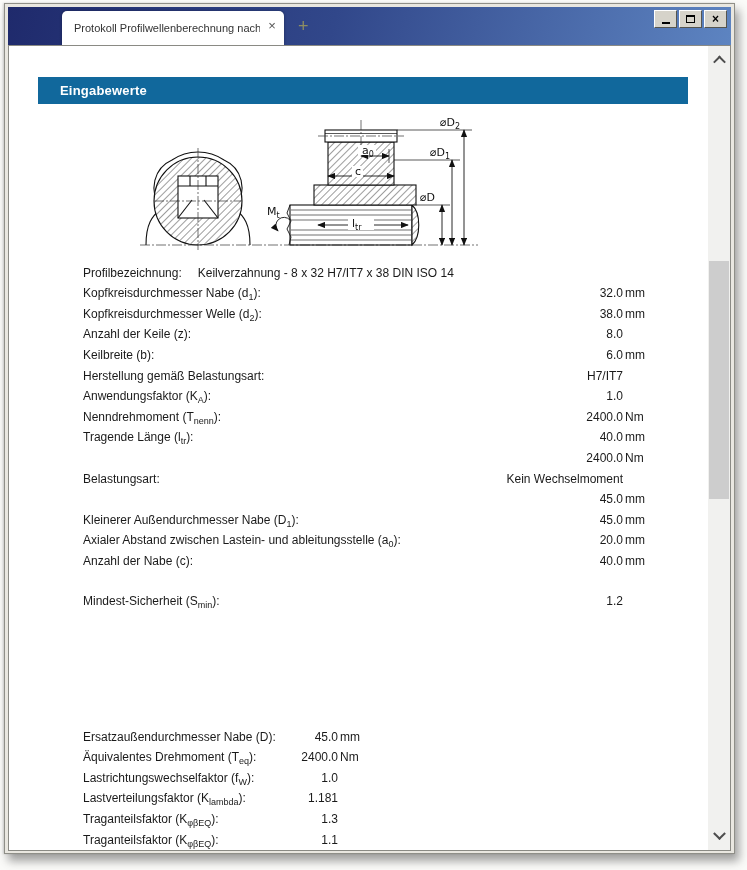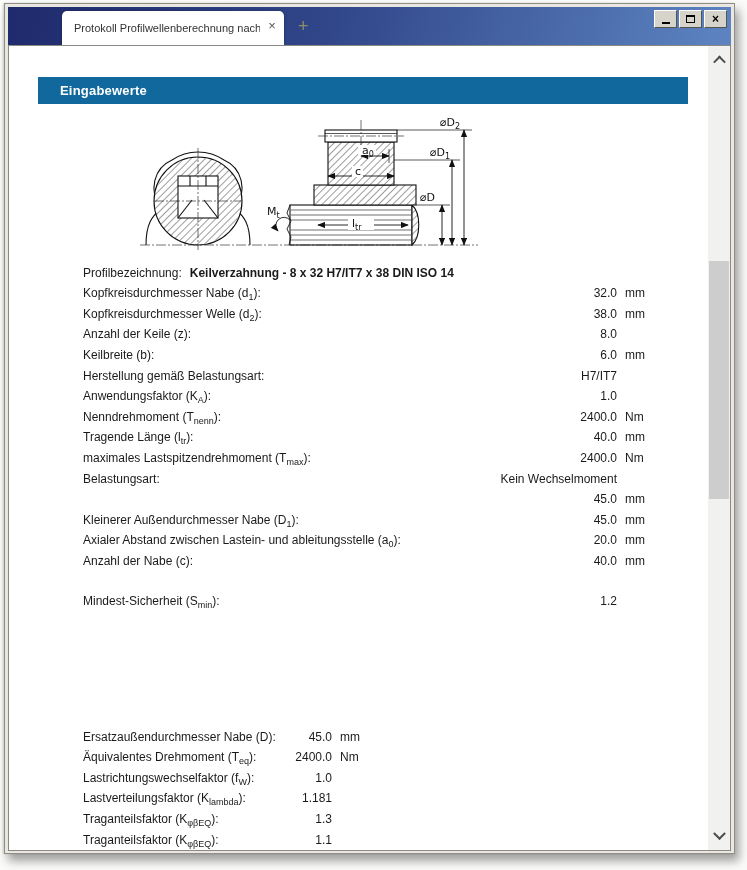--- a/index.html
+++ b/index.html
@@ -63,22 +63,22 @@
   #bar-results{top:626px;}
   .diagram{position:absolute;left:129px;top:66px;width:345px;height:140px;}
   .rows{position:absolute;font-size:12px;color:#1a1a1a;}
   #input-rows{left:74px;top:213px;width:570px;}
   #result-rows{left:74px;top:677px;width:285px;}
   .row{height:20.6px;display:flex;align-items:flex-end;}
   .row.gap{margin-top:19px;}
   .lbl{white-space:nowrap;}
   .val{margin-left:auto;display:flex;white-space:nowrap;flex:1;}
   .num{flex:1;text-align:right;}
-  .unit{width:28px;margin-left:8px;text-align:left;}
-  .row.inline .val{flex:0 0 auto;margin-left:8px;font-weight:bold;}
+  .unit{width:28px;margin-left:2px;text-align:left;}
+  .row.inline .val{flex:0 0 auto;margin-left:16px;}
   sub{font-size:9px;line-height:0;vertical-align:-3px;}
   
   .scrollbar{
     position:absolute;right:0;top:0;bottom:0;width:22px;background:#f1f1ef;
   }
   .sb-btn{position:absolute;left:0;width:22px;height:20px;display:flex;align-items:center;justify-content:center;}
   .sb-up{top:4px;} .sb-down{bottom:4px;}
   .chev{width:7px;height:7px;border-left:2px solid #4d4d4d;border-top:2px solid #4d4d4d;}
   .sb-up .chev{transform:rotate(45deg) translate(1px,1px);}
   .sb-down .chev{transform:rotate(225deg) translate(2px,2px);}
@@ -247,21 +247,20 @@
           </span>
         </div>
         <div class="row">
           <span class="lbl">Tragende Länge (l<sub>tr</sub>):</span>
           <span class="val">
             <span class="num">40.0</span>
             <span class="unit">mm</span>
           </span>
         </div>
         <div class="row">
-          <span class="lbl">maximales Lastspitzendrehmoment (T<sub>max</sub>):</span>
           <span class="val">
             <span class="num">2400.0</span>
             <span class="unit">Nm</span>
           </span>
         </div>
         <div class="row">
           <span class="lbl">Belastungsart:</span>
           <span class="val">
             <span class="num">Kein Wechselmoment</span>
             <span class="unit"></span>

